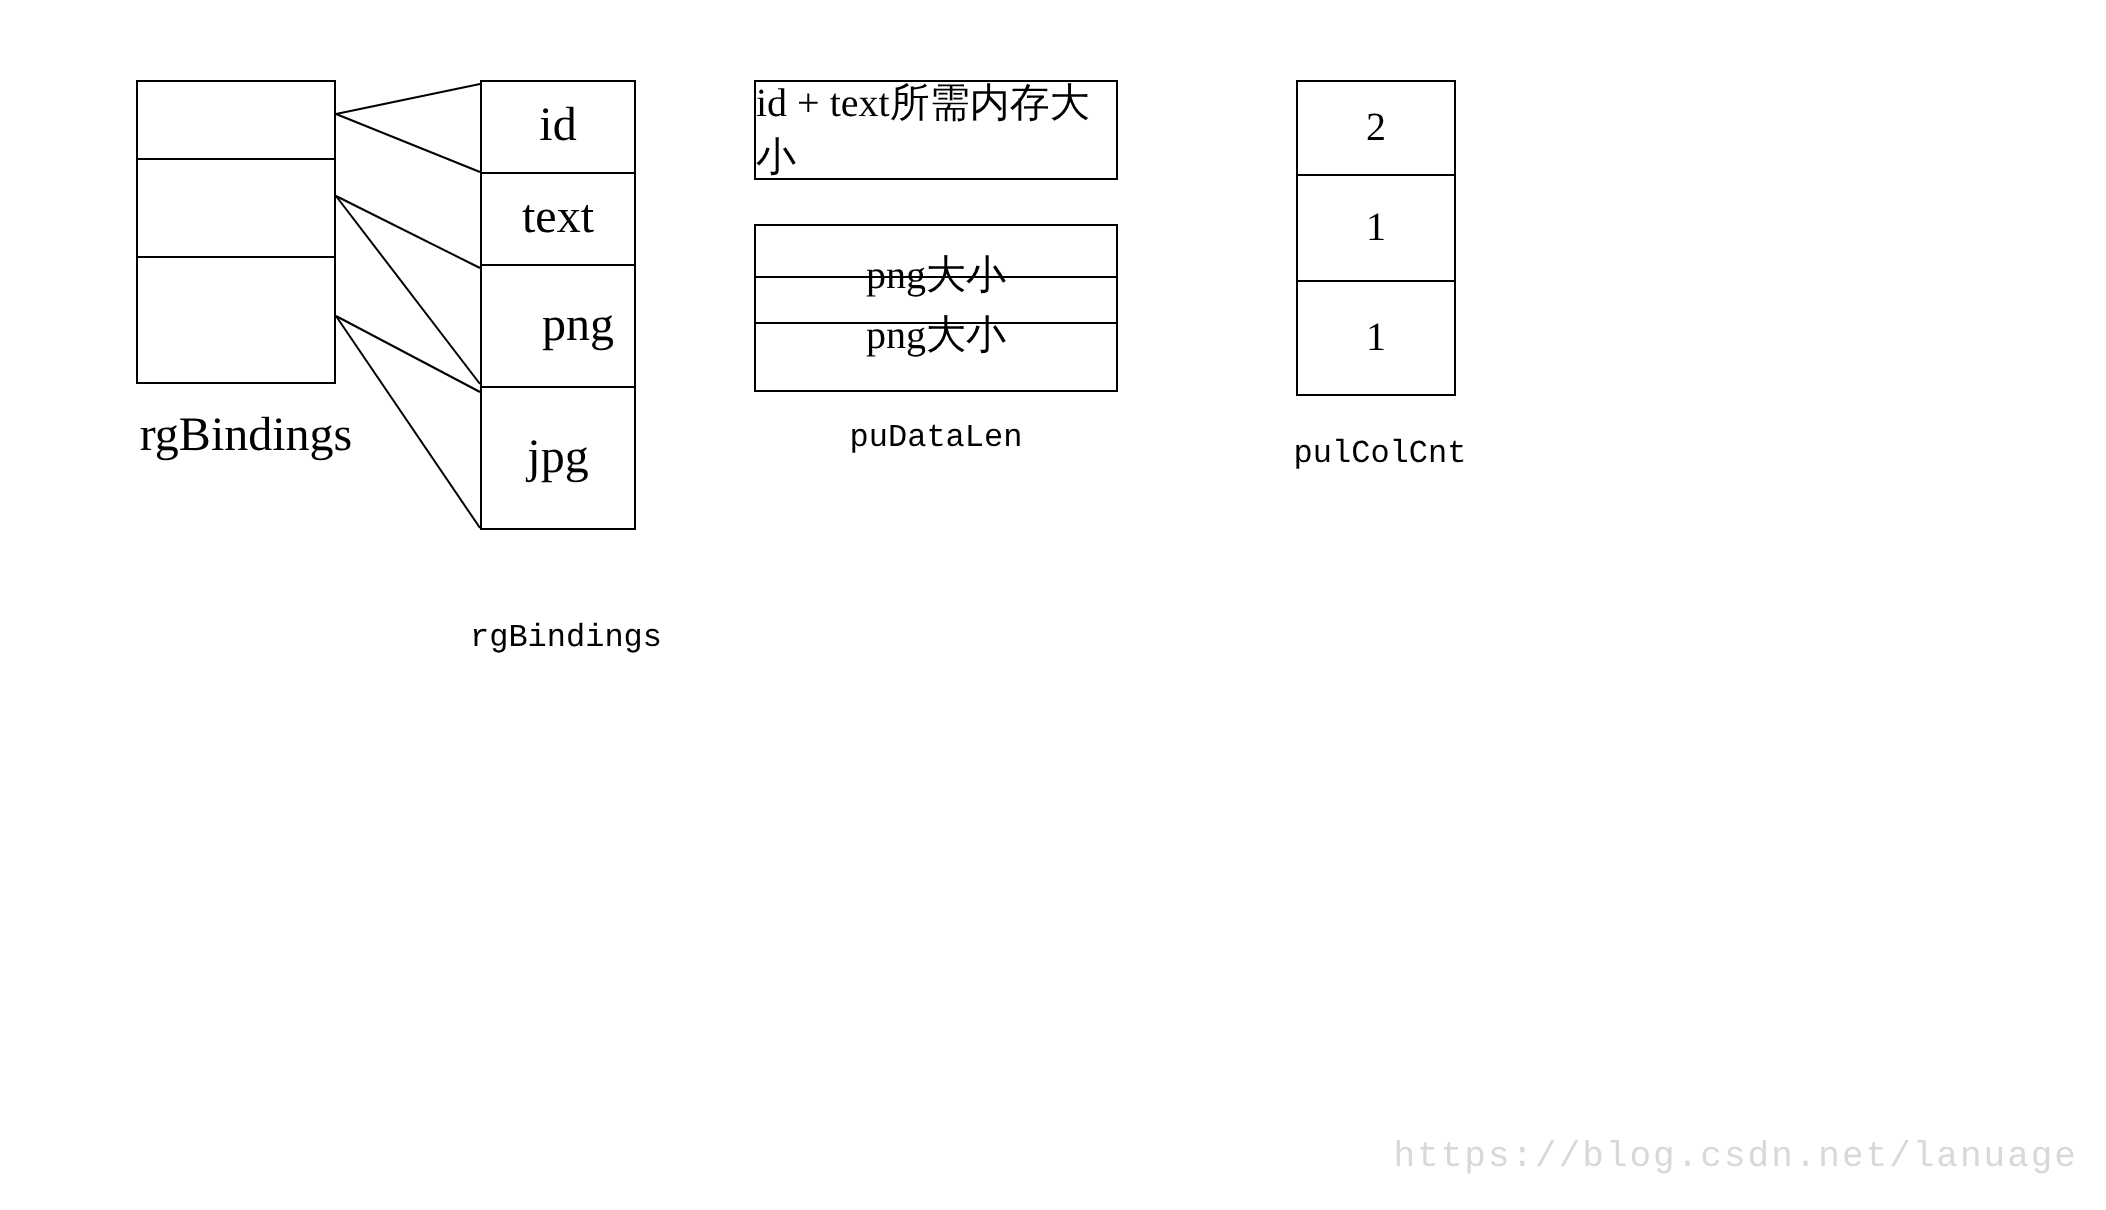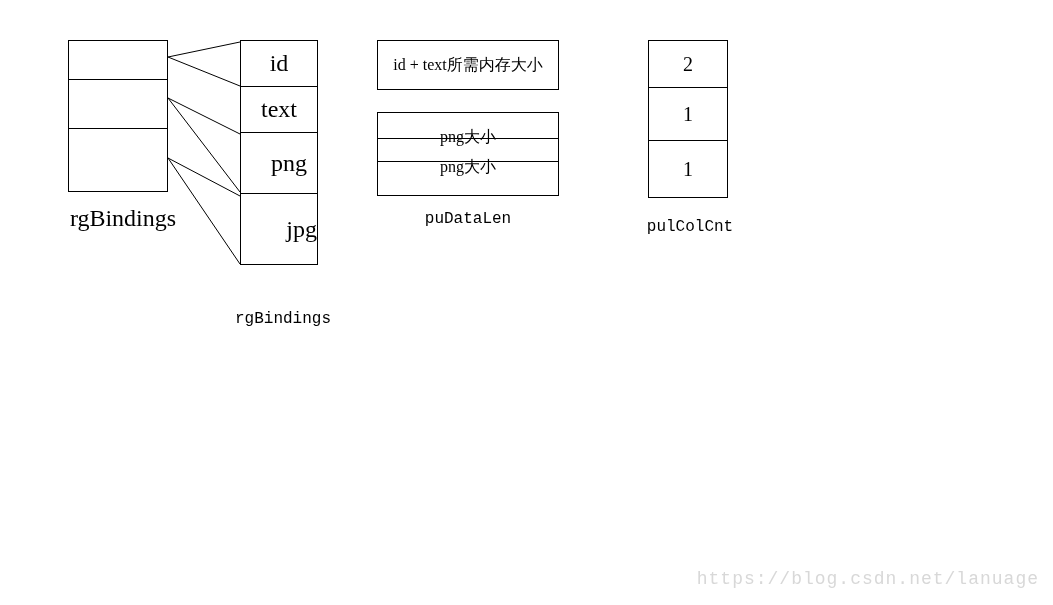--- a/index.html
+++ b/index.html
@@ -37,21 +37,21 @@
       letter-spacing: 1px;
     }
     svg.connectors {
       position: absolute;
       left: 0; top: 0;
       width: 1053px;
       height: 605px;
       pointer-events: none;
     }
     .big { font-size: 24px; }
-    .data-cell { font-size: 16px; }
+    .data-cell { font-size: 20px; }
   </style>
 </head>
 <body>
 
 <div class="cell" style="left:68px;top:40px;width:100px;height:40px;">
     <span></span>
   </div>
 <div class="cell" style="left:68px;top:79px;width:100px;height:50px;">
     <span></span>
   </div>
@@ -62,21 +62,21 @@
 
 <div class="cell big" style="left:240px;top:40px;width:78px;height:47px;">
     <span>id</span>
   </div>
 <div class="cell big" style="left:240px;top:86px;width:78px;height:47px;">
     <span>text</span>
   </div>
 <div class="cell big" style="left:240px;top:132px;width:78px;height:62px;padding-left:20px;">
     <span>png</span>
   </div>
-<div class="cell big" style="left:240px;top:193px;width:78px;height:72px;justify-content:flex-end;">
+<div class="cell big" style="left:240px;top:193px;width:78px;height:72px;">
     <span>jpg</span>
   </div>
 <div class="label mono" style="left:228px;top:310px;width:110px;">rgBindings</div>
 
 <div class="cell data-cell" style="left:377px;top:40px;width:182px;height:50px;">
     <span>id + text所需内存大小</span>
   </div>
 <div class="cell data-cell" style="left:377px;top:89px;width:182px;height:50px;margin-top:23px;">
     <span>png大小</span>
   </div>

